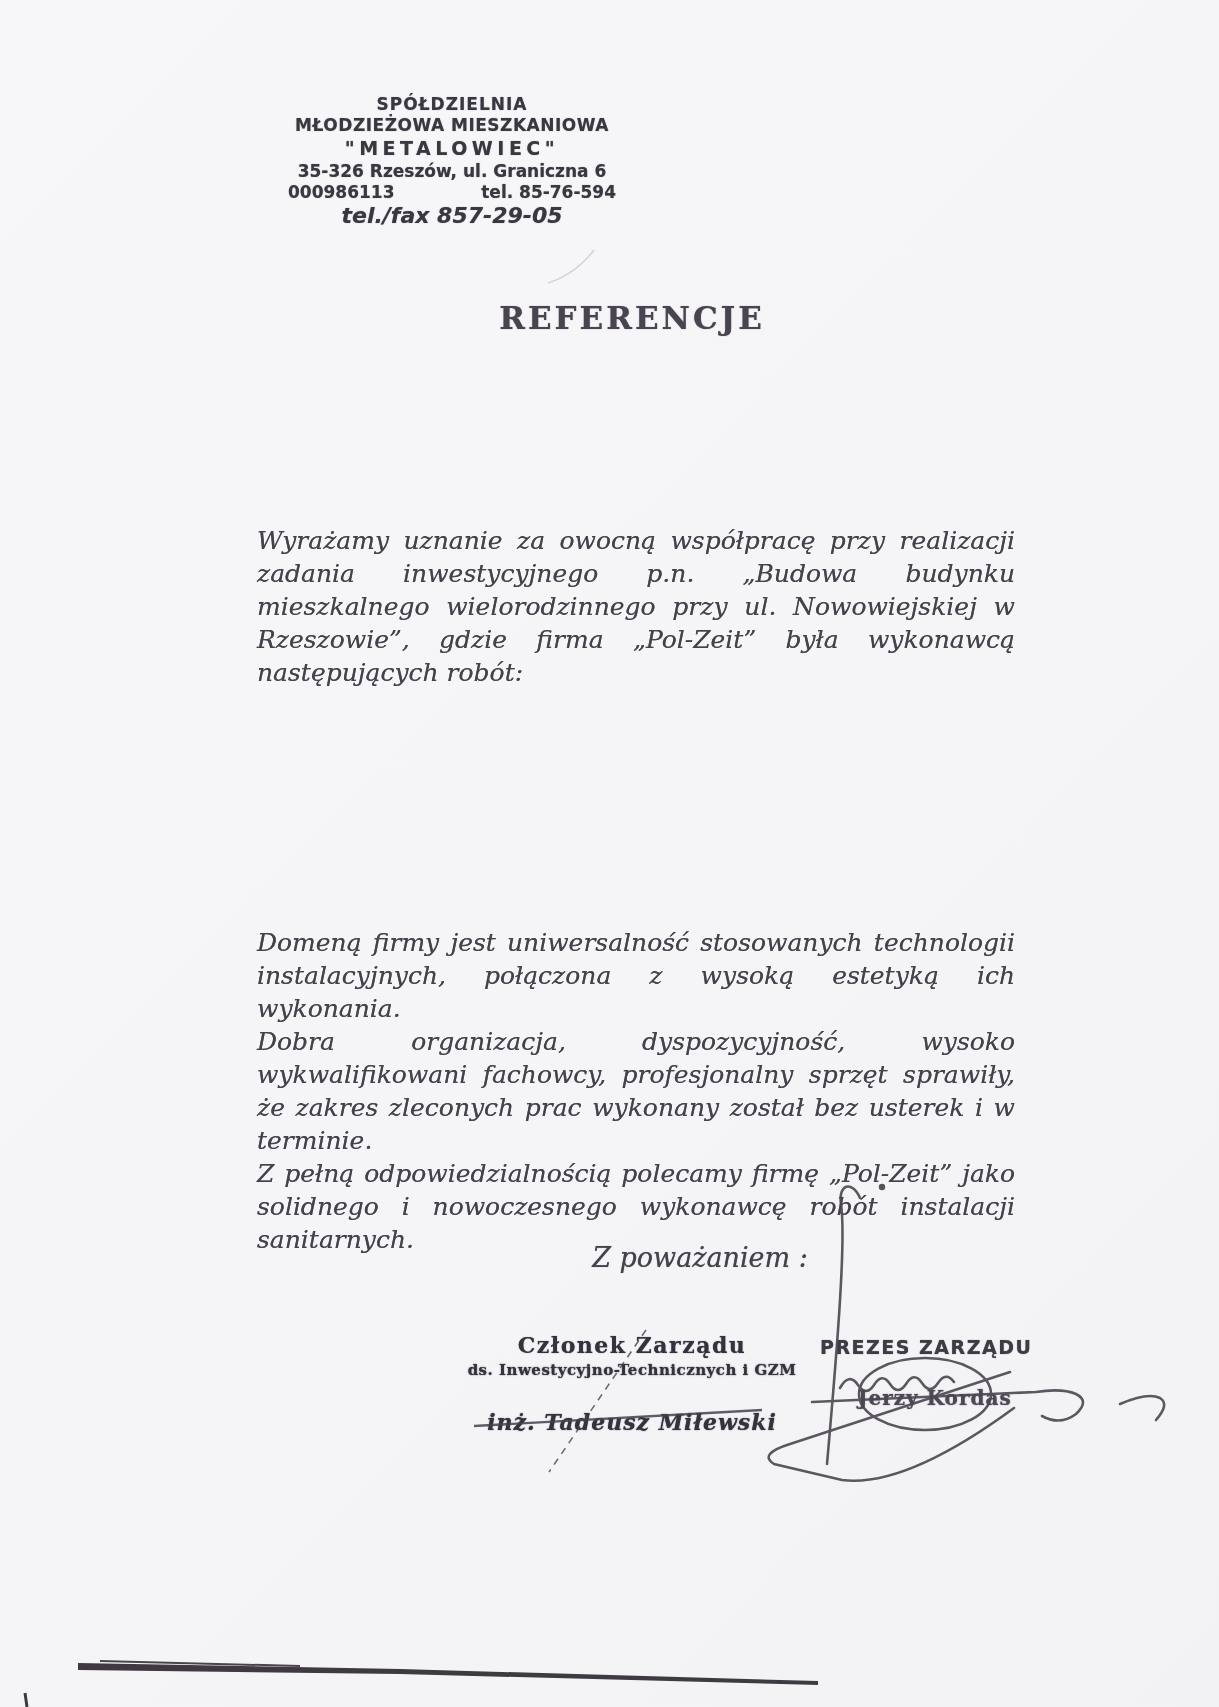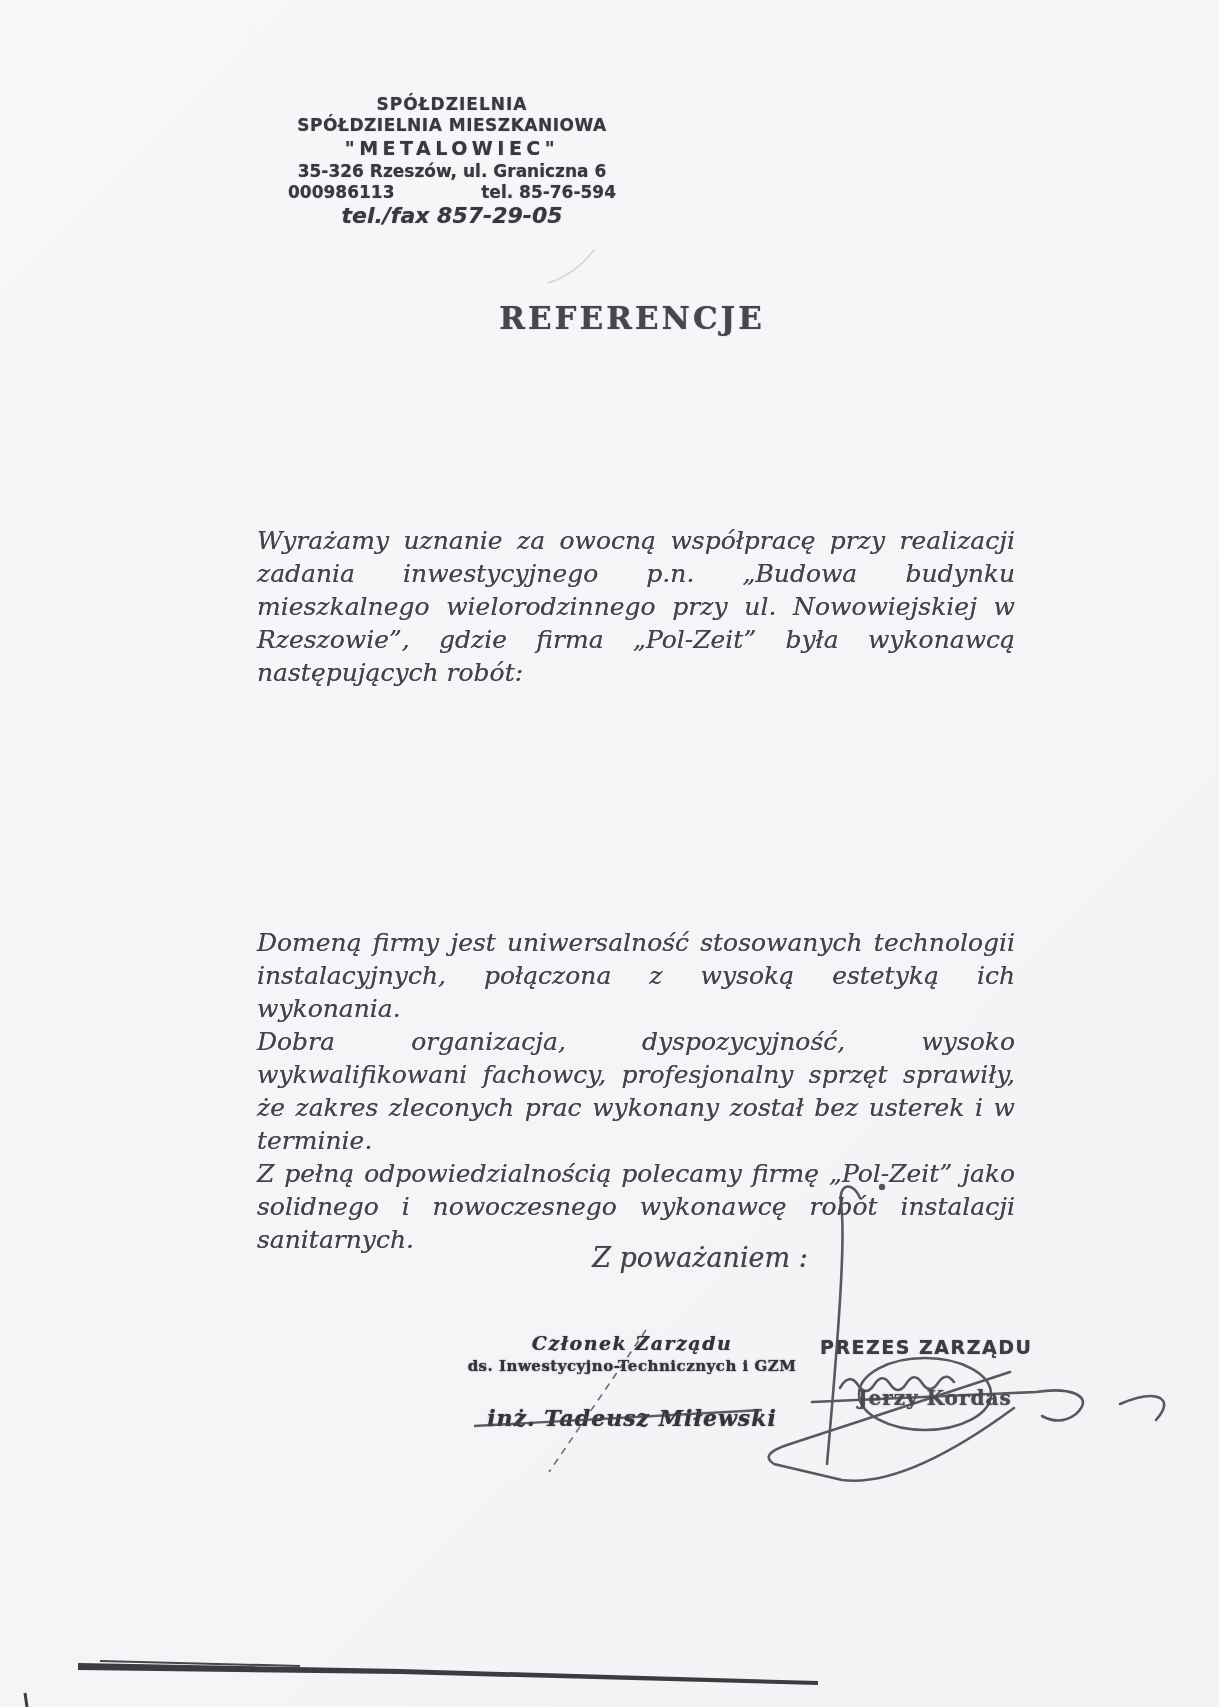--- a/index.html
+++ b/index.html
@@ -67,22 +67,22 @@
     text-shadow:0 0 .7px rgba(64,58,72,.75);
   }
 
   
   .sign-left {
     position:absolute; left:462px; top:1332px; width:340px;
     text-align:center;
     color:#36323d;
   }
   .sign-left-role1 {
-    font-size:19px; font-weight:bold; letter-spacing:1.5px;
-    filter:blur(.3px); text-shadow:0 0 1px rgba(45,40,55,.8);font-style:italic;
+    font-size:22px; font-weight:bold; letter-spacing:1.5px;
+    filter:blur(.3px); text-shadow:0 0 1px rgba(45,40,55,.8);
   }
   .sign-left-role2 {
     font-size:15px; font-weight:bold; letter-spacing:.5px; margin-top:3px;
     filter:blur(.7px); text-shadow:0 0 1.4px rgba(40,35,50,.9);
   }
   .sign-left-name {
     margin-top:30px;
     font-size:22px; font-weight:bold; font-style:italic; letter-spacing:1px;
     filter:blur(.5px); text-shadow:0 0 1.2px rgba(40,35,50,.85);
   }
@@ -102,21 +102,21 @@
 
   .artifacts { position:absolute; inset:0; pointer-events:none; }
 </style>
 </head>
 <body>
 
 <div class="page">
 
   <div class="stamp">
     <div class="stamp-line1">SPÓŁDZIELNIA</div>
-    <div class="stamp-line2">SPÓŁDZIELNIA MIESZKANIOWA</div>
+    <div class="stamp-line2">MŁODZIEŻOWA MIESZKANIOWA</div>
     <div class="stamp-name">"METALOWIEC"</div>
     <div class="stamp-addr">35-326 Rzeszów, ul. Graniczna 6</div>
     <div class="stamp-row">
       <span>000986113</span>
       <span>tel. 85-76-594</span>
     </div>
     <div class="stamp-fax">tel./fax 857-29-05</div>
   </div>
 
   <div class="doc-title">REFERENCJE</div>

